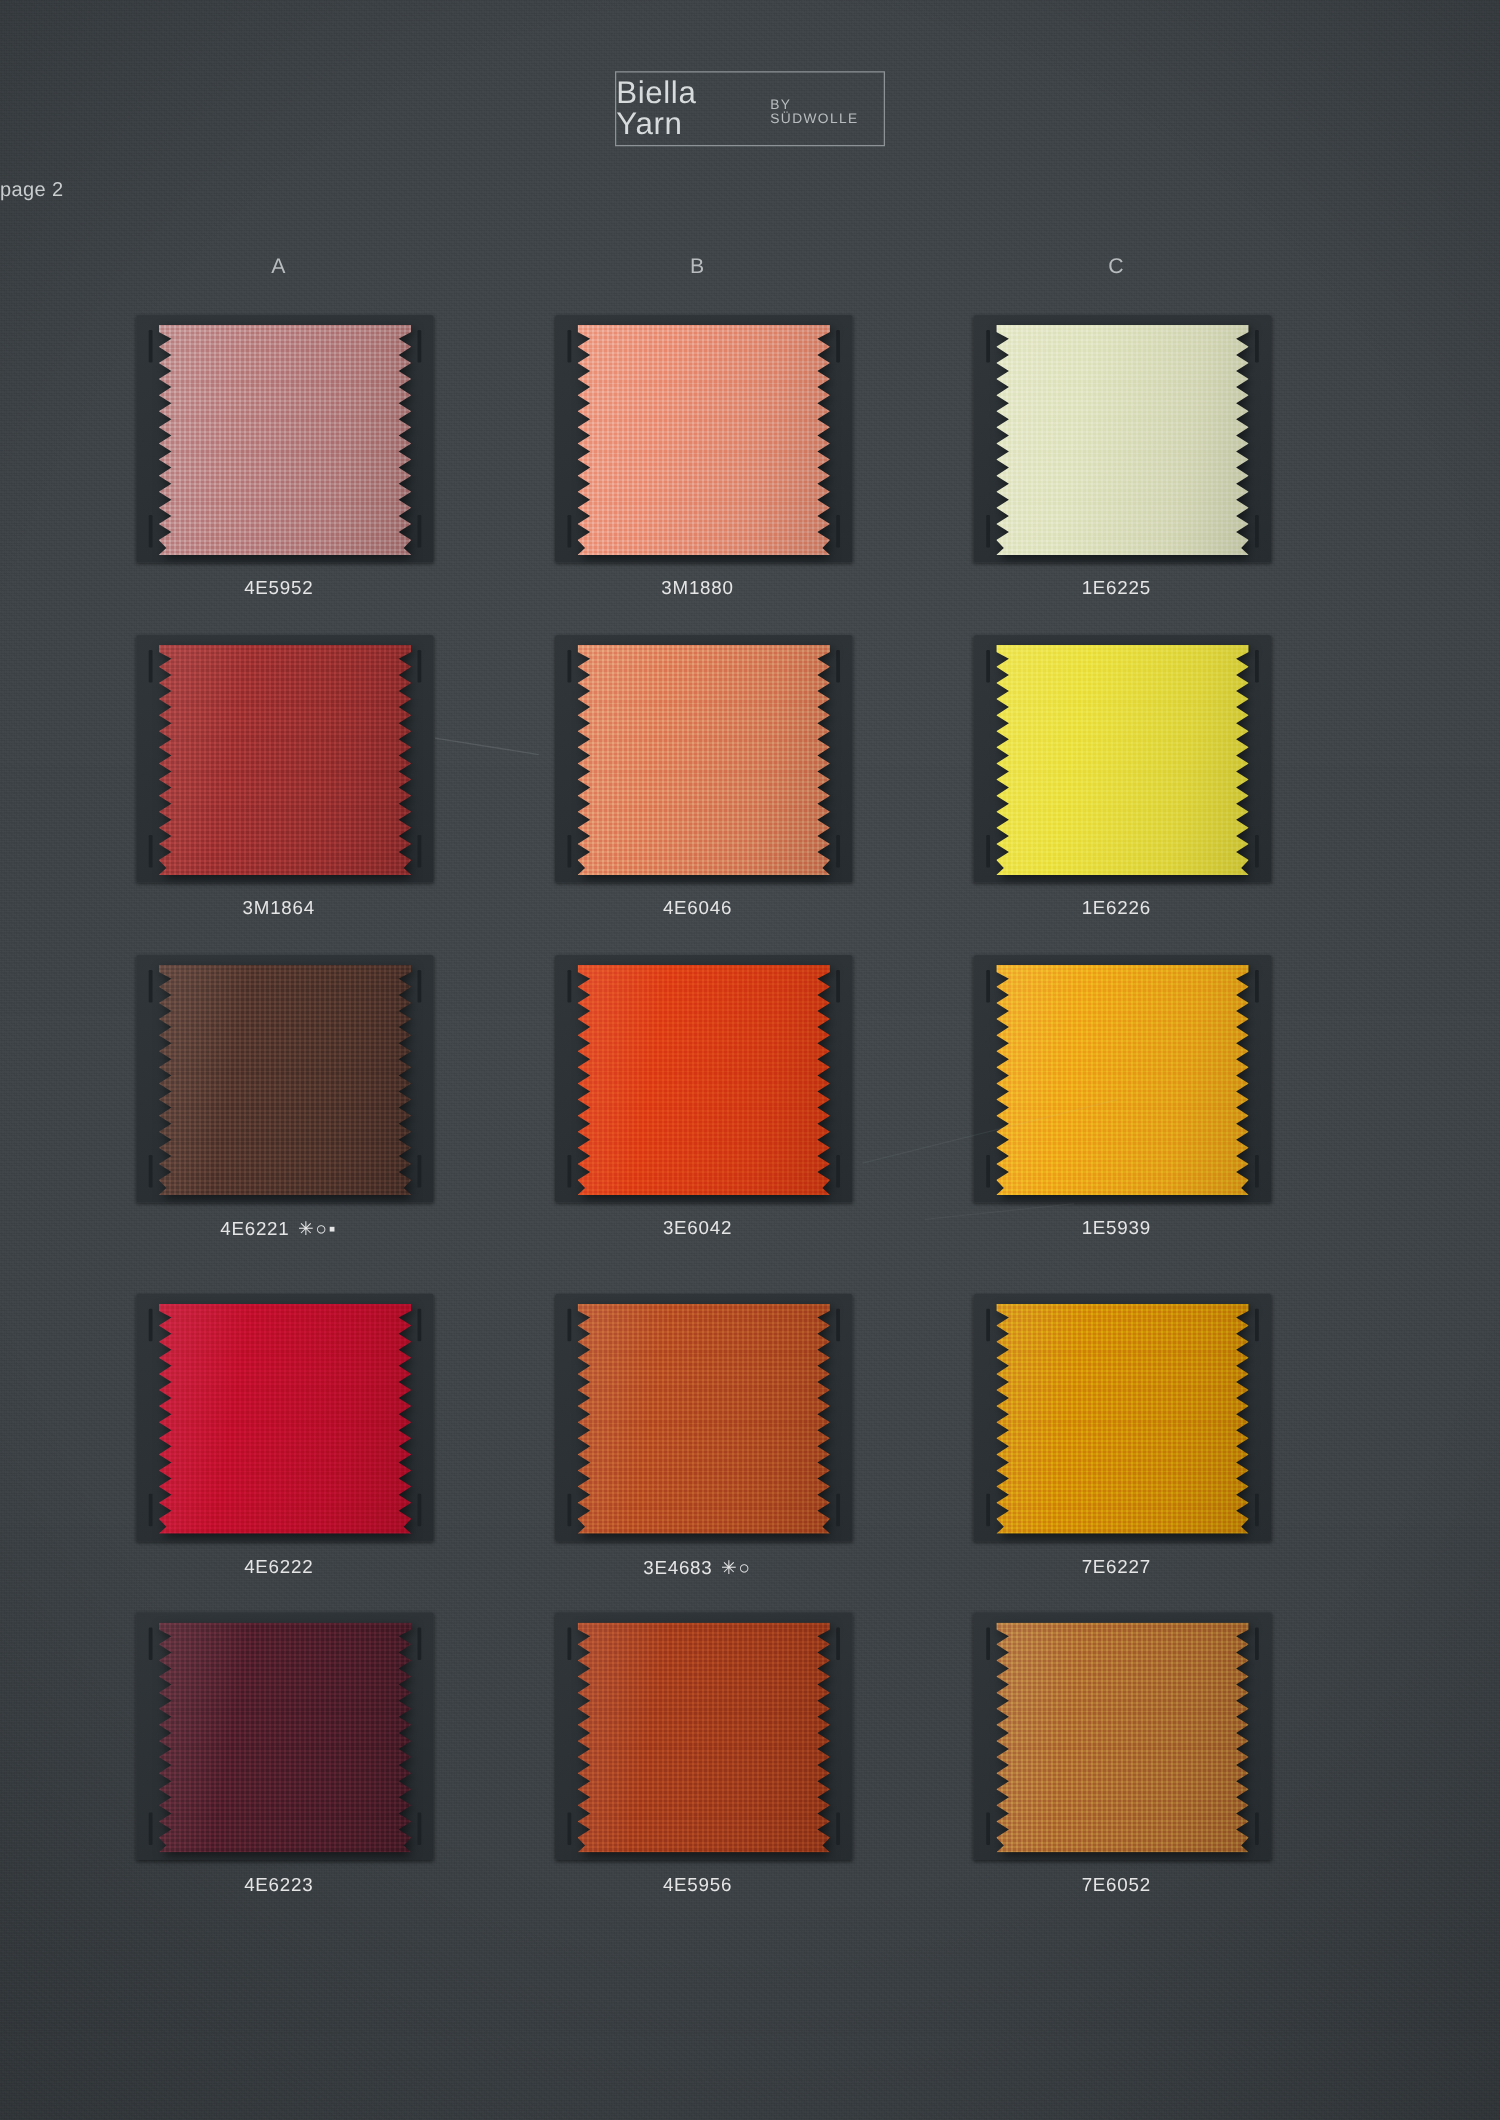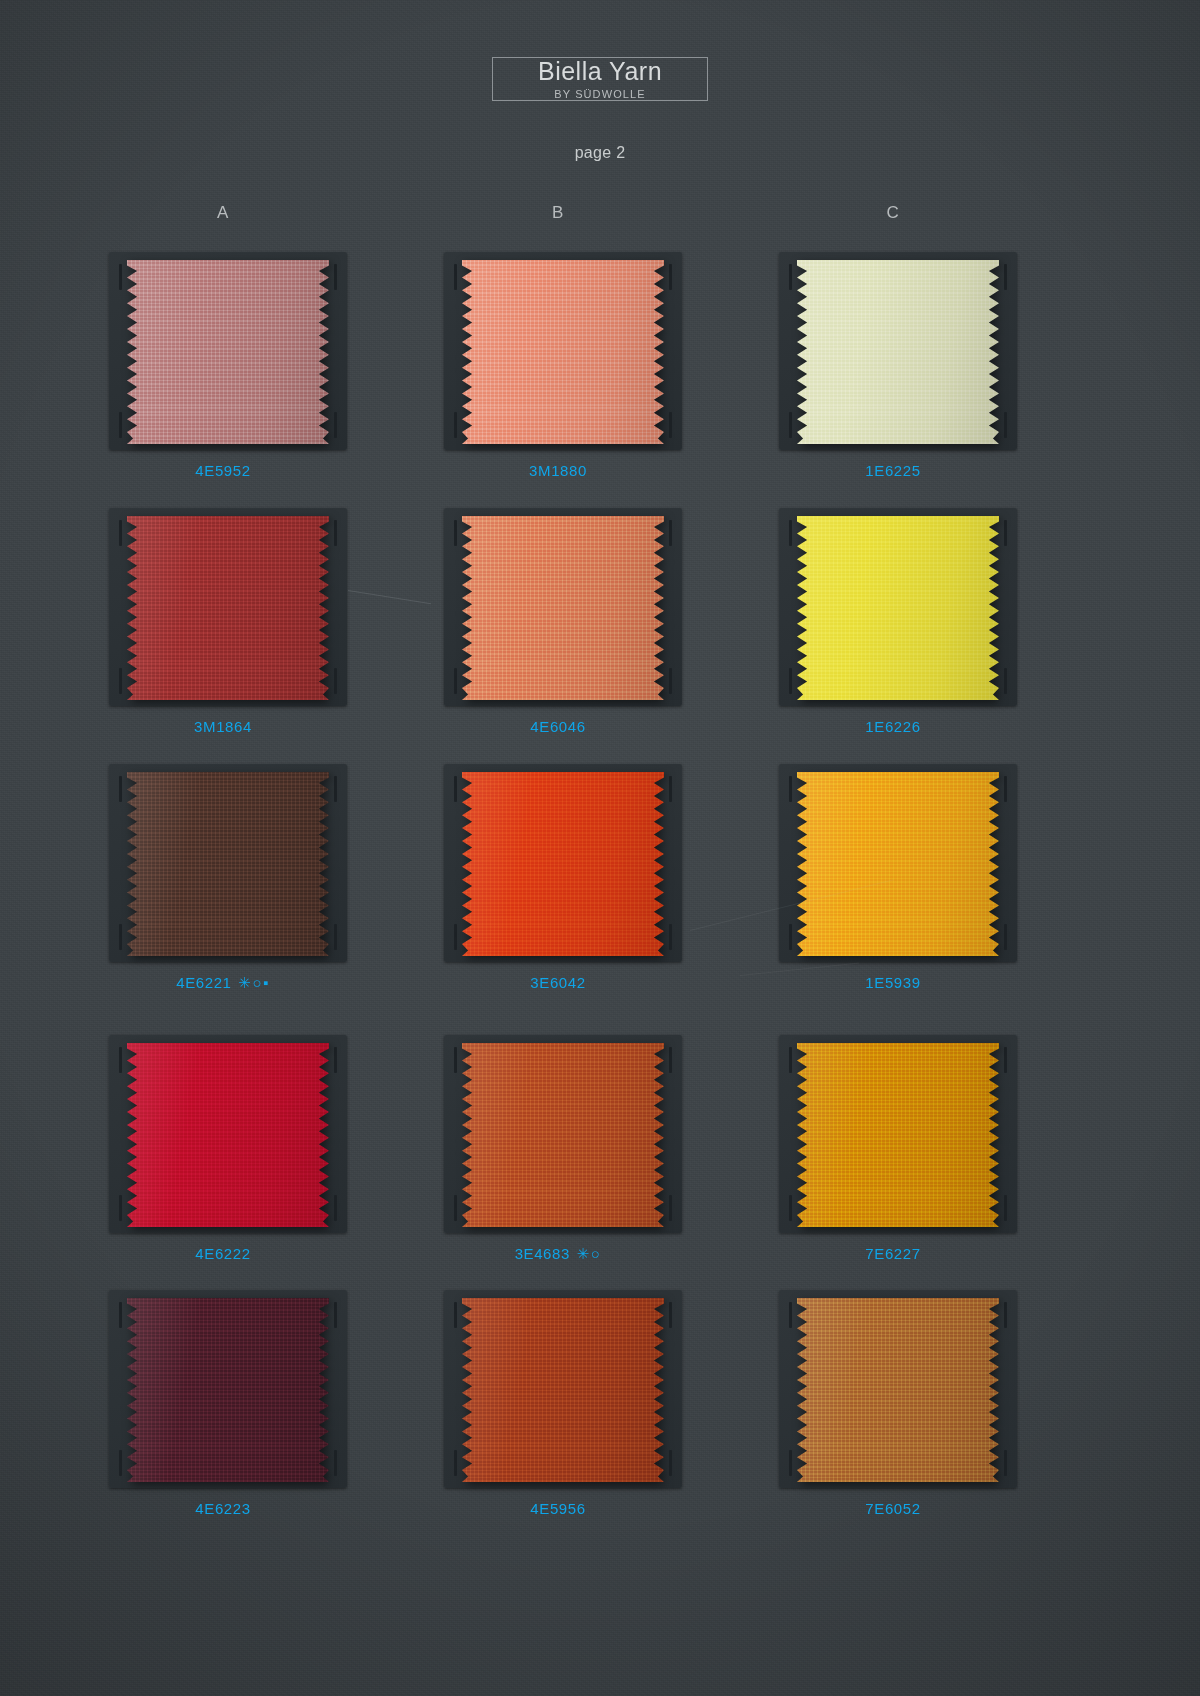--- a/index.html
+++ b/index.html
@@ -44,24 +44,23 @@
     background: radial-gradient(ellipse 95% 80% at 50% 45%, rgba(0,0,0,0) 55%, rgba(0,0,0,.22) 100%);
     pointer-events: none;
   }
 
   #content { position: relative; width: 1200px; height: 1696px; }
 
   
   .logo-box {
     position: absolute;
     left: 492px; top: 57px;
-    width: 216px; height: 44px;
+    width: 216px; height: 60px;
     border: 1px solid #8d9296;
     display: flex;
-    flex-direction: column;
     align-items: center;
     justify-content: center;
   }
   .logo-main {
     font-size: 25px;
     letter-spacing: .5px;
     color: #d8dbdc;
     font-weight: 400;
     line-height: 1;
   }
@@ -69,21 +68,21 @@
     margin-top: 5px;
     font-size: 11px;
     letter-spacing: 1.1px;
     color: #b9bdbf;
     line-height: 1;
   }
   .page-label {
     position: absolute;
     left: 0; top: 144px;
     width: 1200px;
-    text-align: center;
+    text-align: left;
     font-size: 16px;
     color: #c9cdce;
     letter-spacing: .3px;
   }
 
   
   .col-head {
     position: absolute;
     top: 203px;
     width: 60px;
@@ -168,21 +167,21 @@
                               rgba(0,0,0,.06) 72%, rgba(0,0,0,.14) 100%);
   }
 
   .code {
     position: absolute;
     left: 0; top: 210px;
     width: 240px;
     text-align: center;
     font-size: 15px;
     letter-spacing: .6px;
-    color: #0ea5e9;
+    color: #e5e5e5;
     white-space: nowrap;
   }
   .sym { display: inline-block; margin-left: 2px; letter-spacing: 1.5px; }
 
   
   .watermark {
     position: absolute;
     left: 540px; top: 722px;
     width: 190px;
     text-align: center;

